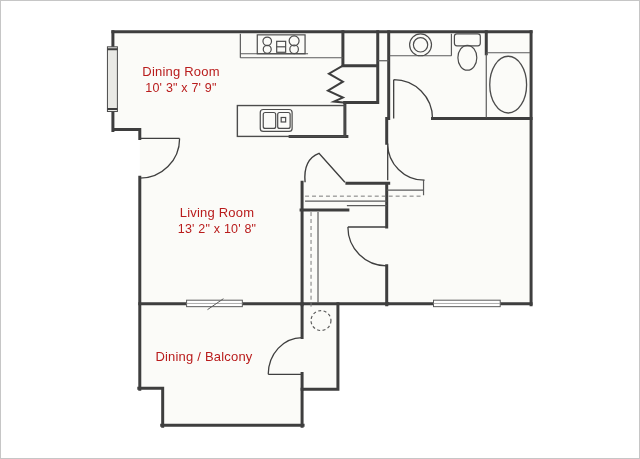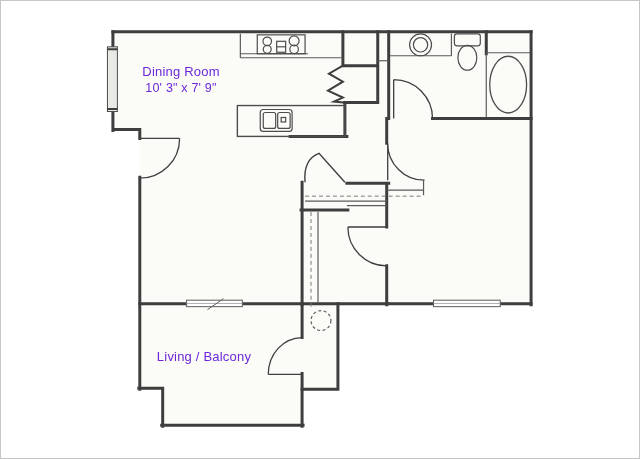--- a/index.html
+++ b/index.html
@@ -3,21 +3,21 @@
 <meta charset="utf-8">
 <style>
   html,body{margin:0;padding:0;background:#ffffff;}
   #stage{
     position:relative;width:640px;height:459px;box-sizing:border-box;
     background:#ffffff;border:1px solid #c6c6c6;overflow:hidden;
     font-family:"Liberation Sans","DejaVu Sans",sans-serif;
   }
   #plan-svg{position:absolute;left:0;top:0;width:100%;height:100%;}
   .room-label{
-    position:absolute;width:170px;text-align:center;color:#6d28d9;
+    position:absolute;width:170px;text-align:center;color:#b91c1c;
     font-size:13px;line-height:16px;letter-spacing:.2px;
   }
   .room-label .dims{font-size:12.5px;}
 </style>
 </head>
 <body>
 
 <div id="stage">
 
   <svg id="plan-svg" viewBox="0 0 640 459">
@@ -124,19 +124,23 @@
         <circle cx="321" cy="321" r="10" stroke-dasharray="3 2.5" stroke="#5b5b5b"></circle>
       </g>
     </g>
   </svg>
 
   <div class="room-label" style="left:95px;top:63px;">
     <div>Dining Room</div>
     <div class="dims">10' 3" x 7' 9"</div>
   </div>
 
+  <div class="room-label" style="left:131px;top:204px;">
+    <div>Living Room</div>
+    <div class="dims">13' 2" x 10' 8"</div>
+  </div>
 
 
   <div class="room-label" style="left:118px;top:348px;">
-    <div>Living / Balcony</div>
+    <div>Dining / Balcony</div>
   </div>
 
 </div>
 
 </body></html>

